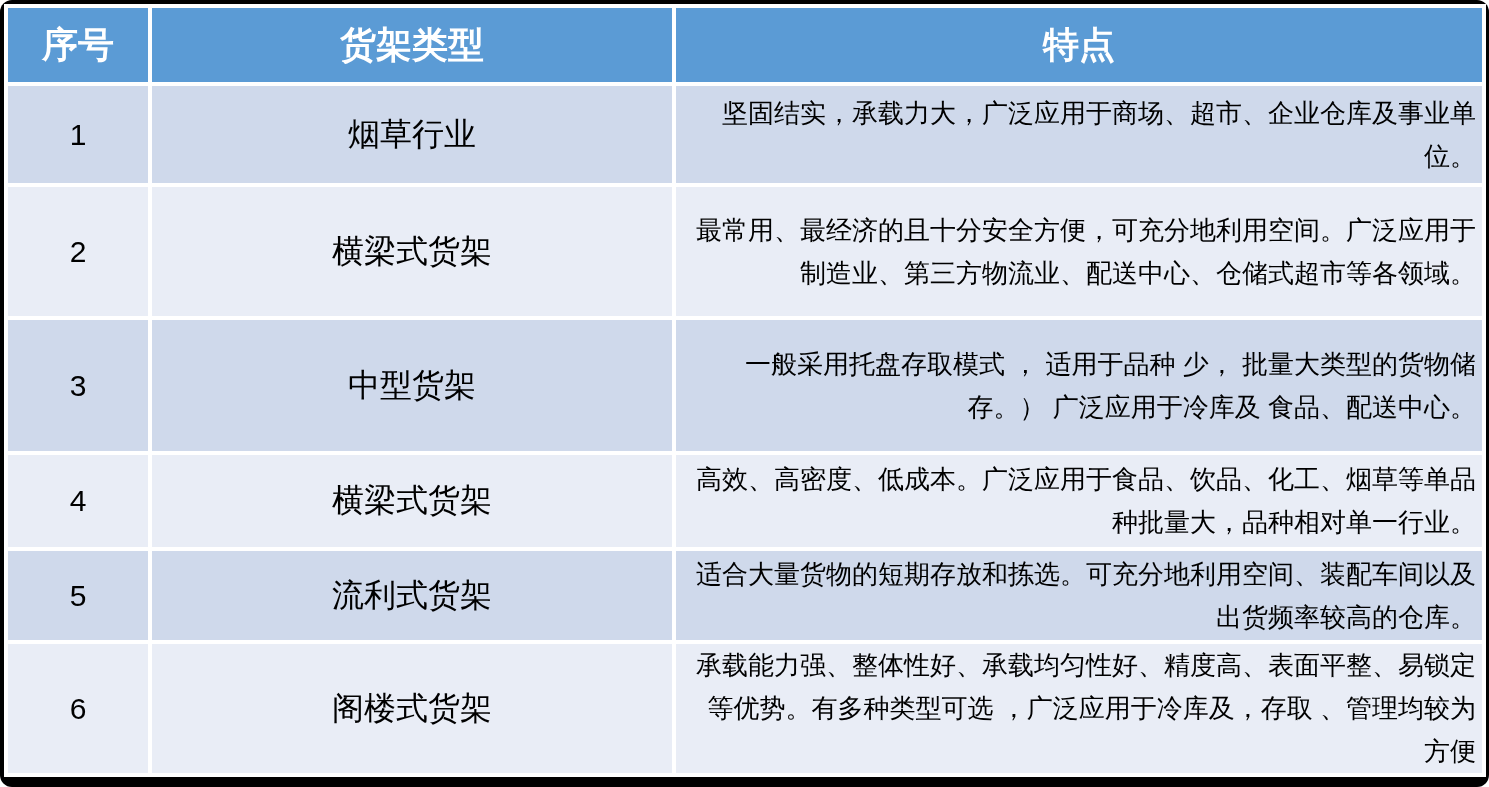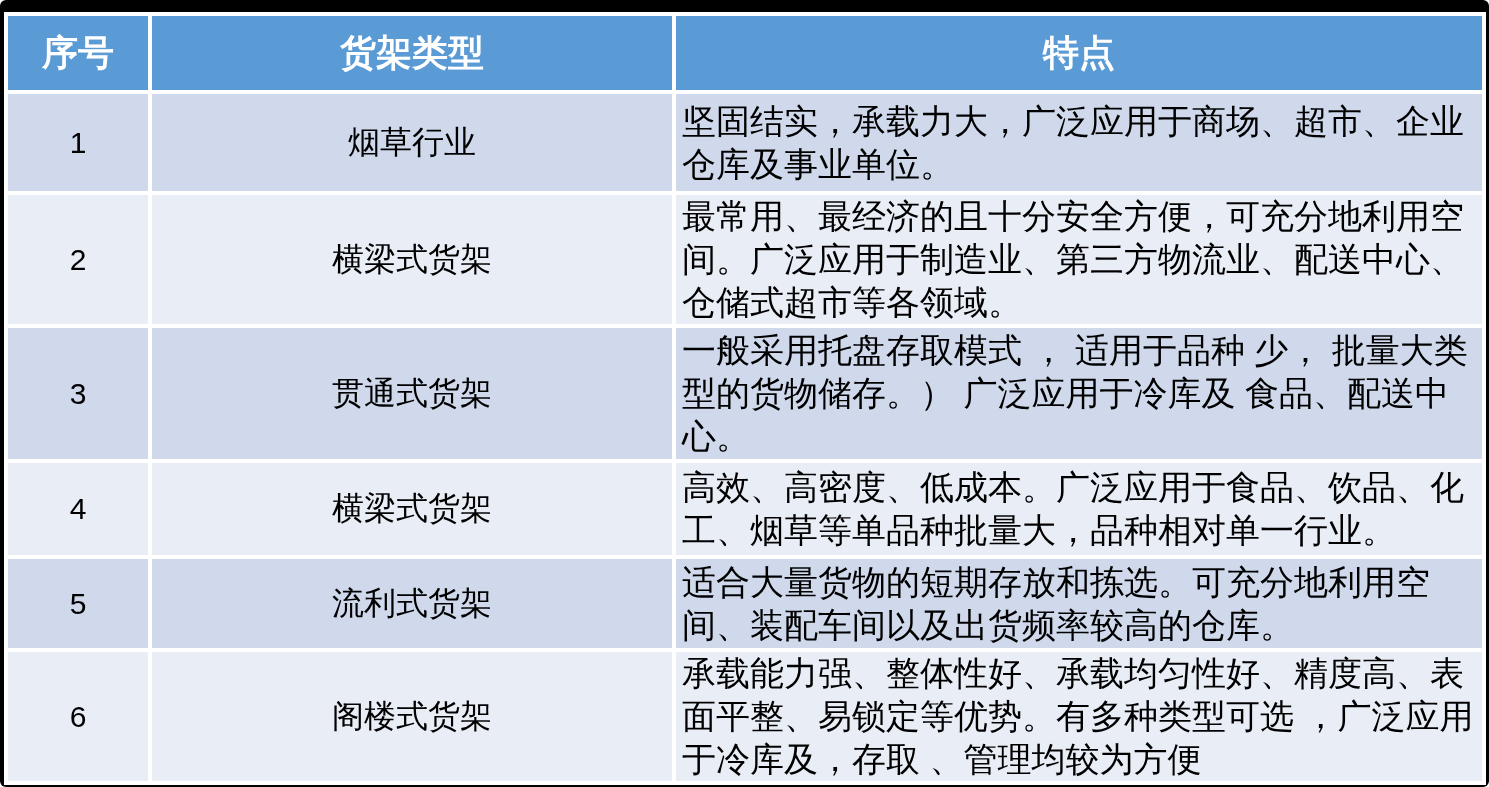--- a/index.html
+++ b/index.html
@@ -12,22 +12,22 @@
     width: 1489px;
     height: 787px;
     position: relative;
   }
   
   .frame {
     box-sizing: border-box;
     width: 1489px;
     height: 787px;
     background: #000000;
-    border-radius: 6px;
-    padding: 12px 4px 16px 4px;
+    border-radius: 12px;
+    padding: 4px 4px 16px 4px;
     overflow: hidden;
   }
   table.shelf-table {
     width: 100%;
     height: 100%;
     border-collapse: separate;
     border-spacing: 4px;
     background: #ffffff; 
     table-layout: fixed;
   }
@@ -64,22 +64,22 @@
   }
   td.cell-index {
     text-align: center;
     font-size: 30px;
   }
   td.cell-type {
     text-align: center;
     font-size: 32px;
   }
   td.cell-feat {
-    text-align: left;
-    font-size: 34px;
+    text-align: right;
+    font-size: 26px;
     line-height: 43px;
     padding: 0 6px;
     white-space: pre-wrap;
     word-break: break-all;
     margin-left: 16px;
   }
 </style>
 </head>
 <body>
 
@@ -104,21 +104,21 @@
           <td class="cell-type">烟草行业</td>
           <td class="cell-feat">坚固结实，承载力大，广泛应用于商场、超市、企业仓库及事业单位。</td>
         </tr>
         <tr class="r2 band-light">
           <td class="cell-index">2</td>
           <td class="cell-type">横梁式货架</td>
           <td class="cell-feat">最常用、最经济的且十分安全方便，可充分地利用空间。广泛应用于制造业、第三方物流业、配送中心、仓储式超市等各领域。</td>
         </tr>
         <tr class="r3 band-dark">
           <td class="cell-index">3</td>
-          <td class="cell-type">贯通式货架</td>
+          <td class="cell-type">中型货架</td>
           <td class="cell-feat">一般采用托盘存取模式 ， 适用于品种 少， 批量大类型的货物储存。） 广泛应用于冷库及 食品、配送中心。</td>
         </tr>
         <tr class="r4 band-light">
           <td class="cell-index">4</td>
           <td class="cell-type">横梁式货架</td>
           <td class="cell-feat">高效、高密度、低成本。广泛应用于食品、饮品、化工、烟草等单品种批量大，品种相对单一行业。</td>
         </tr>
         <tr class="r5 band-dark">
           <td class="cell-index">5</td>
           <td class="cell-type">流利式货架</td>

